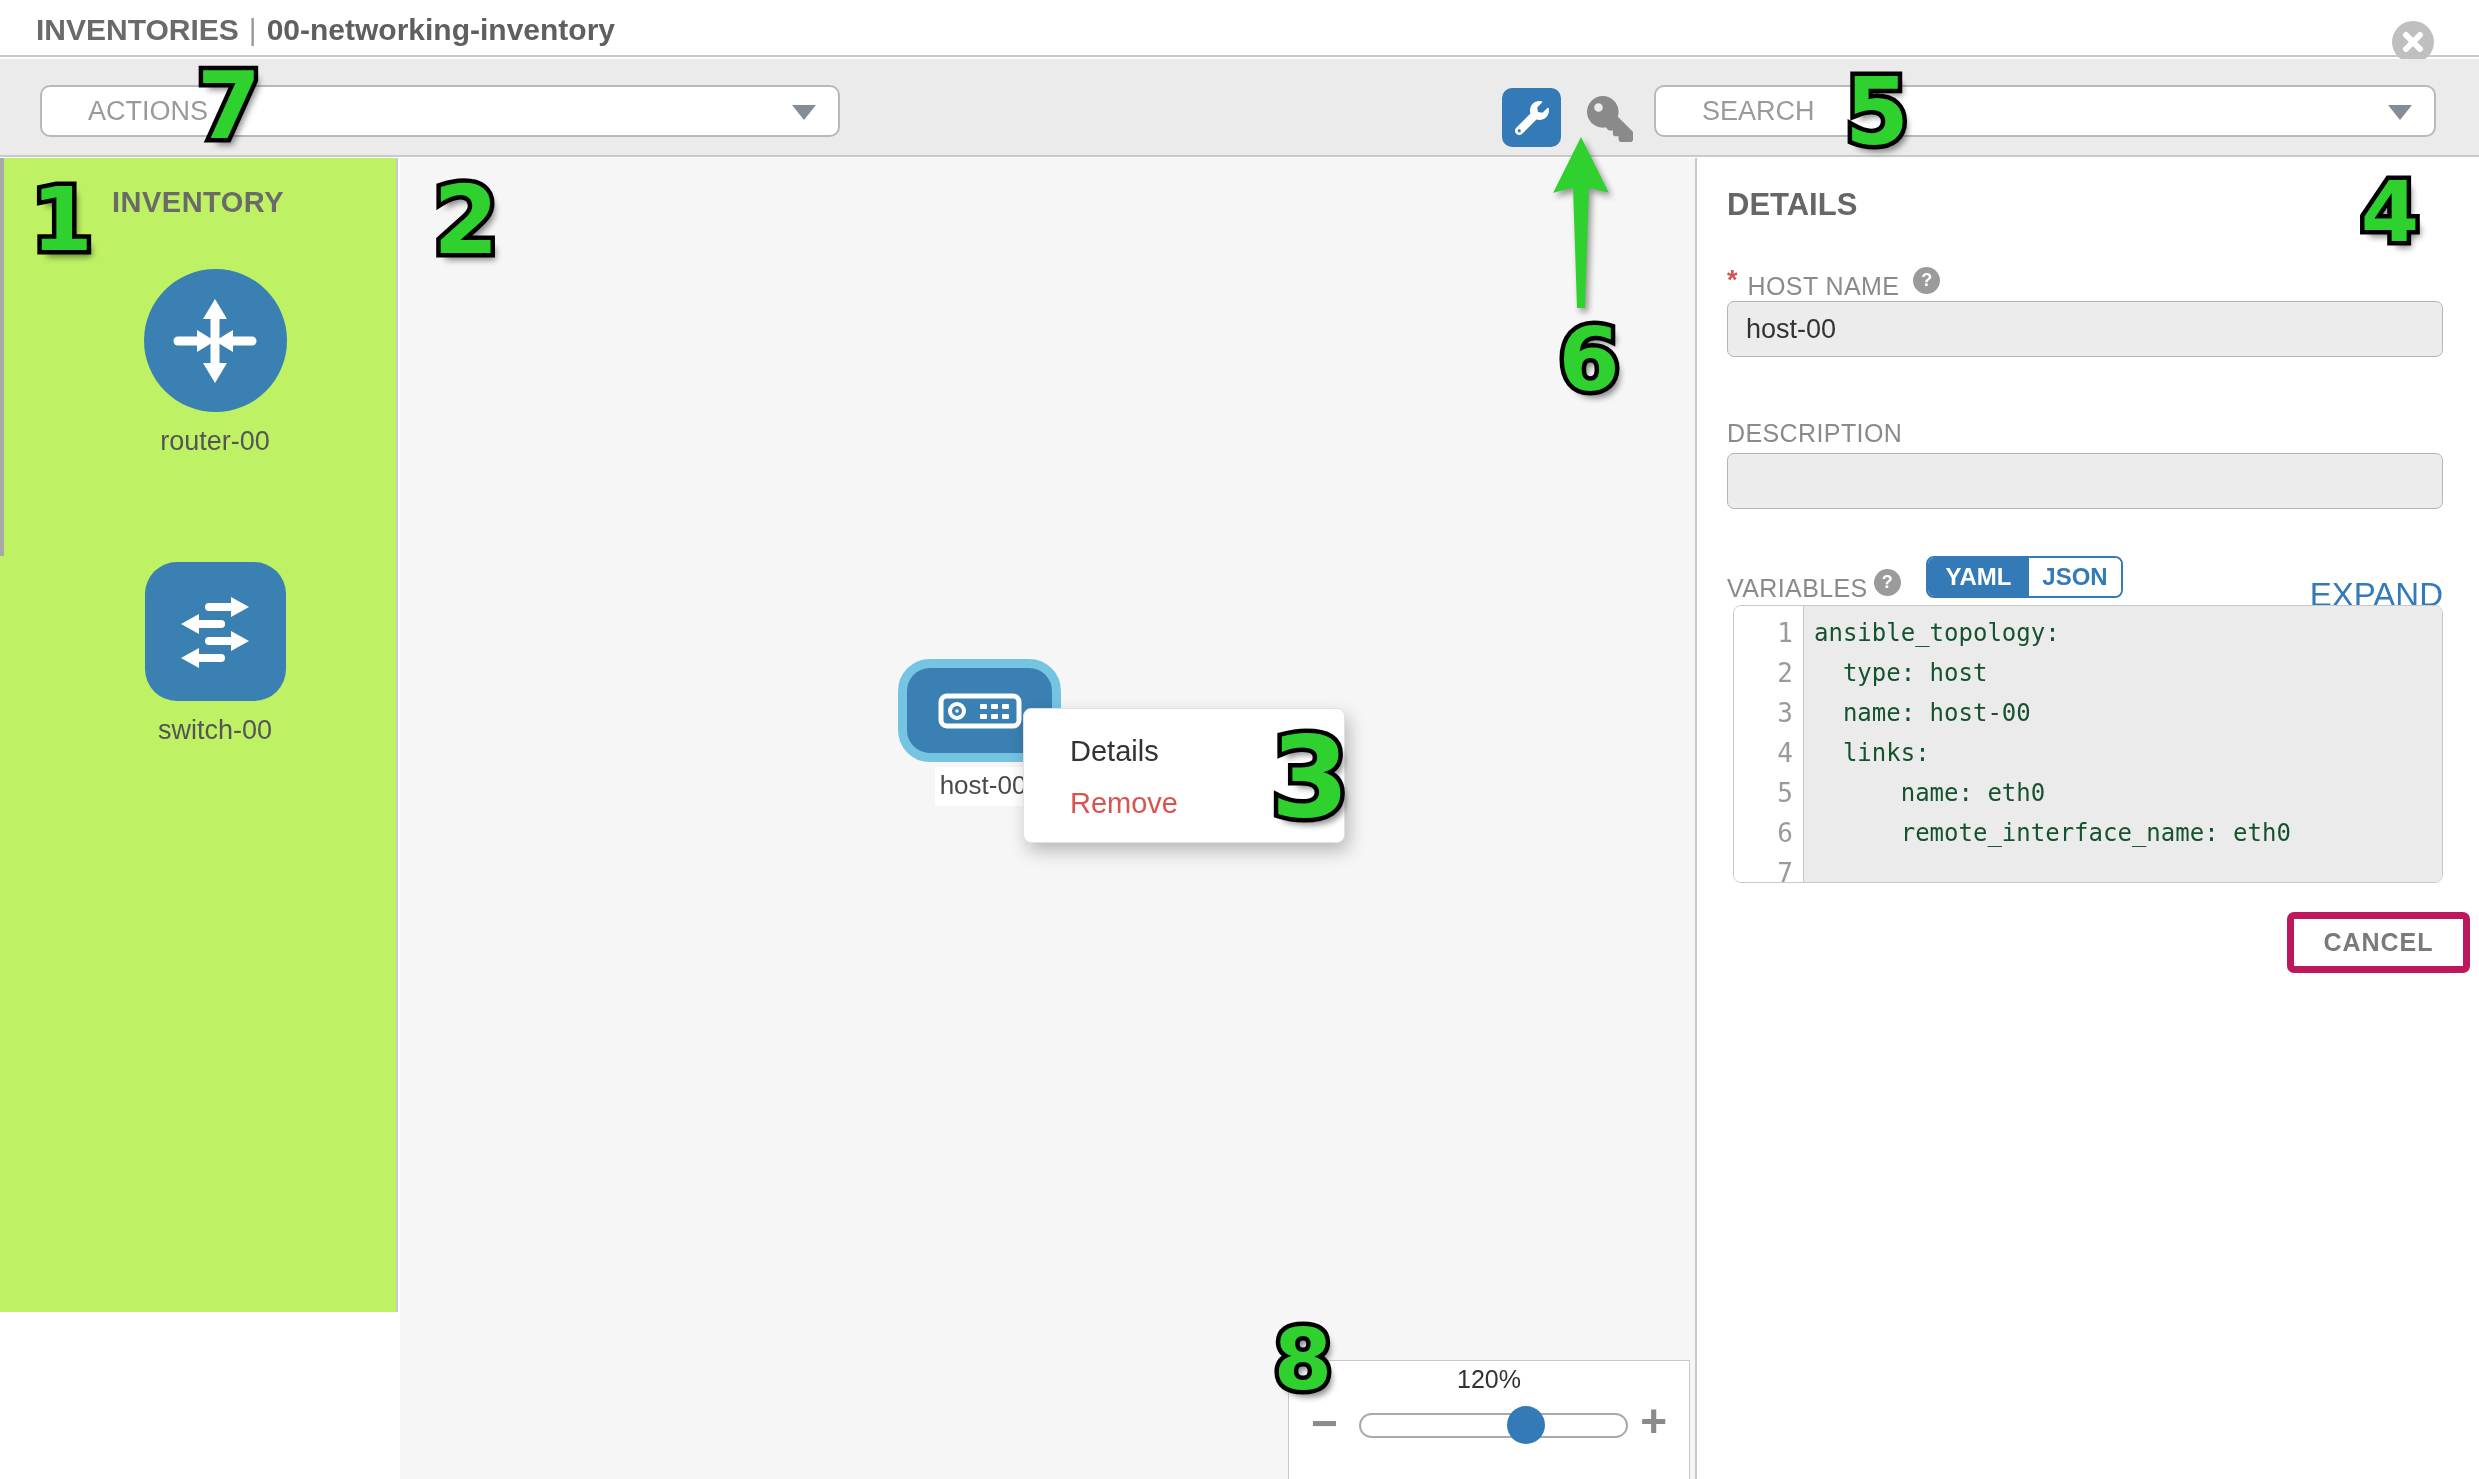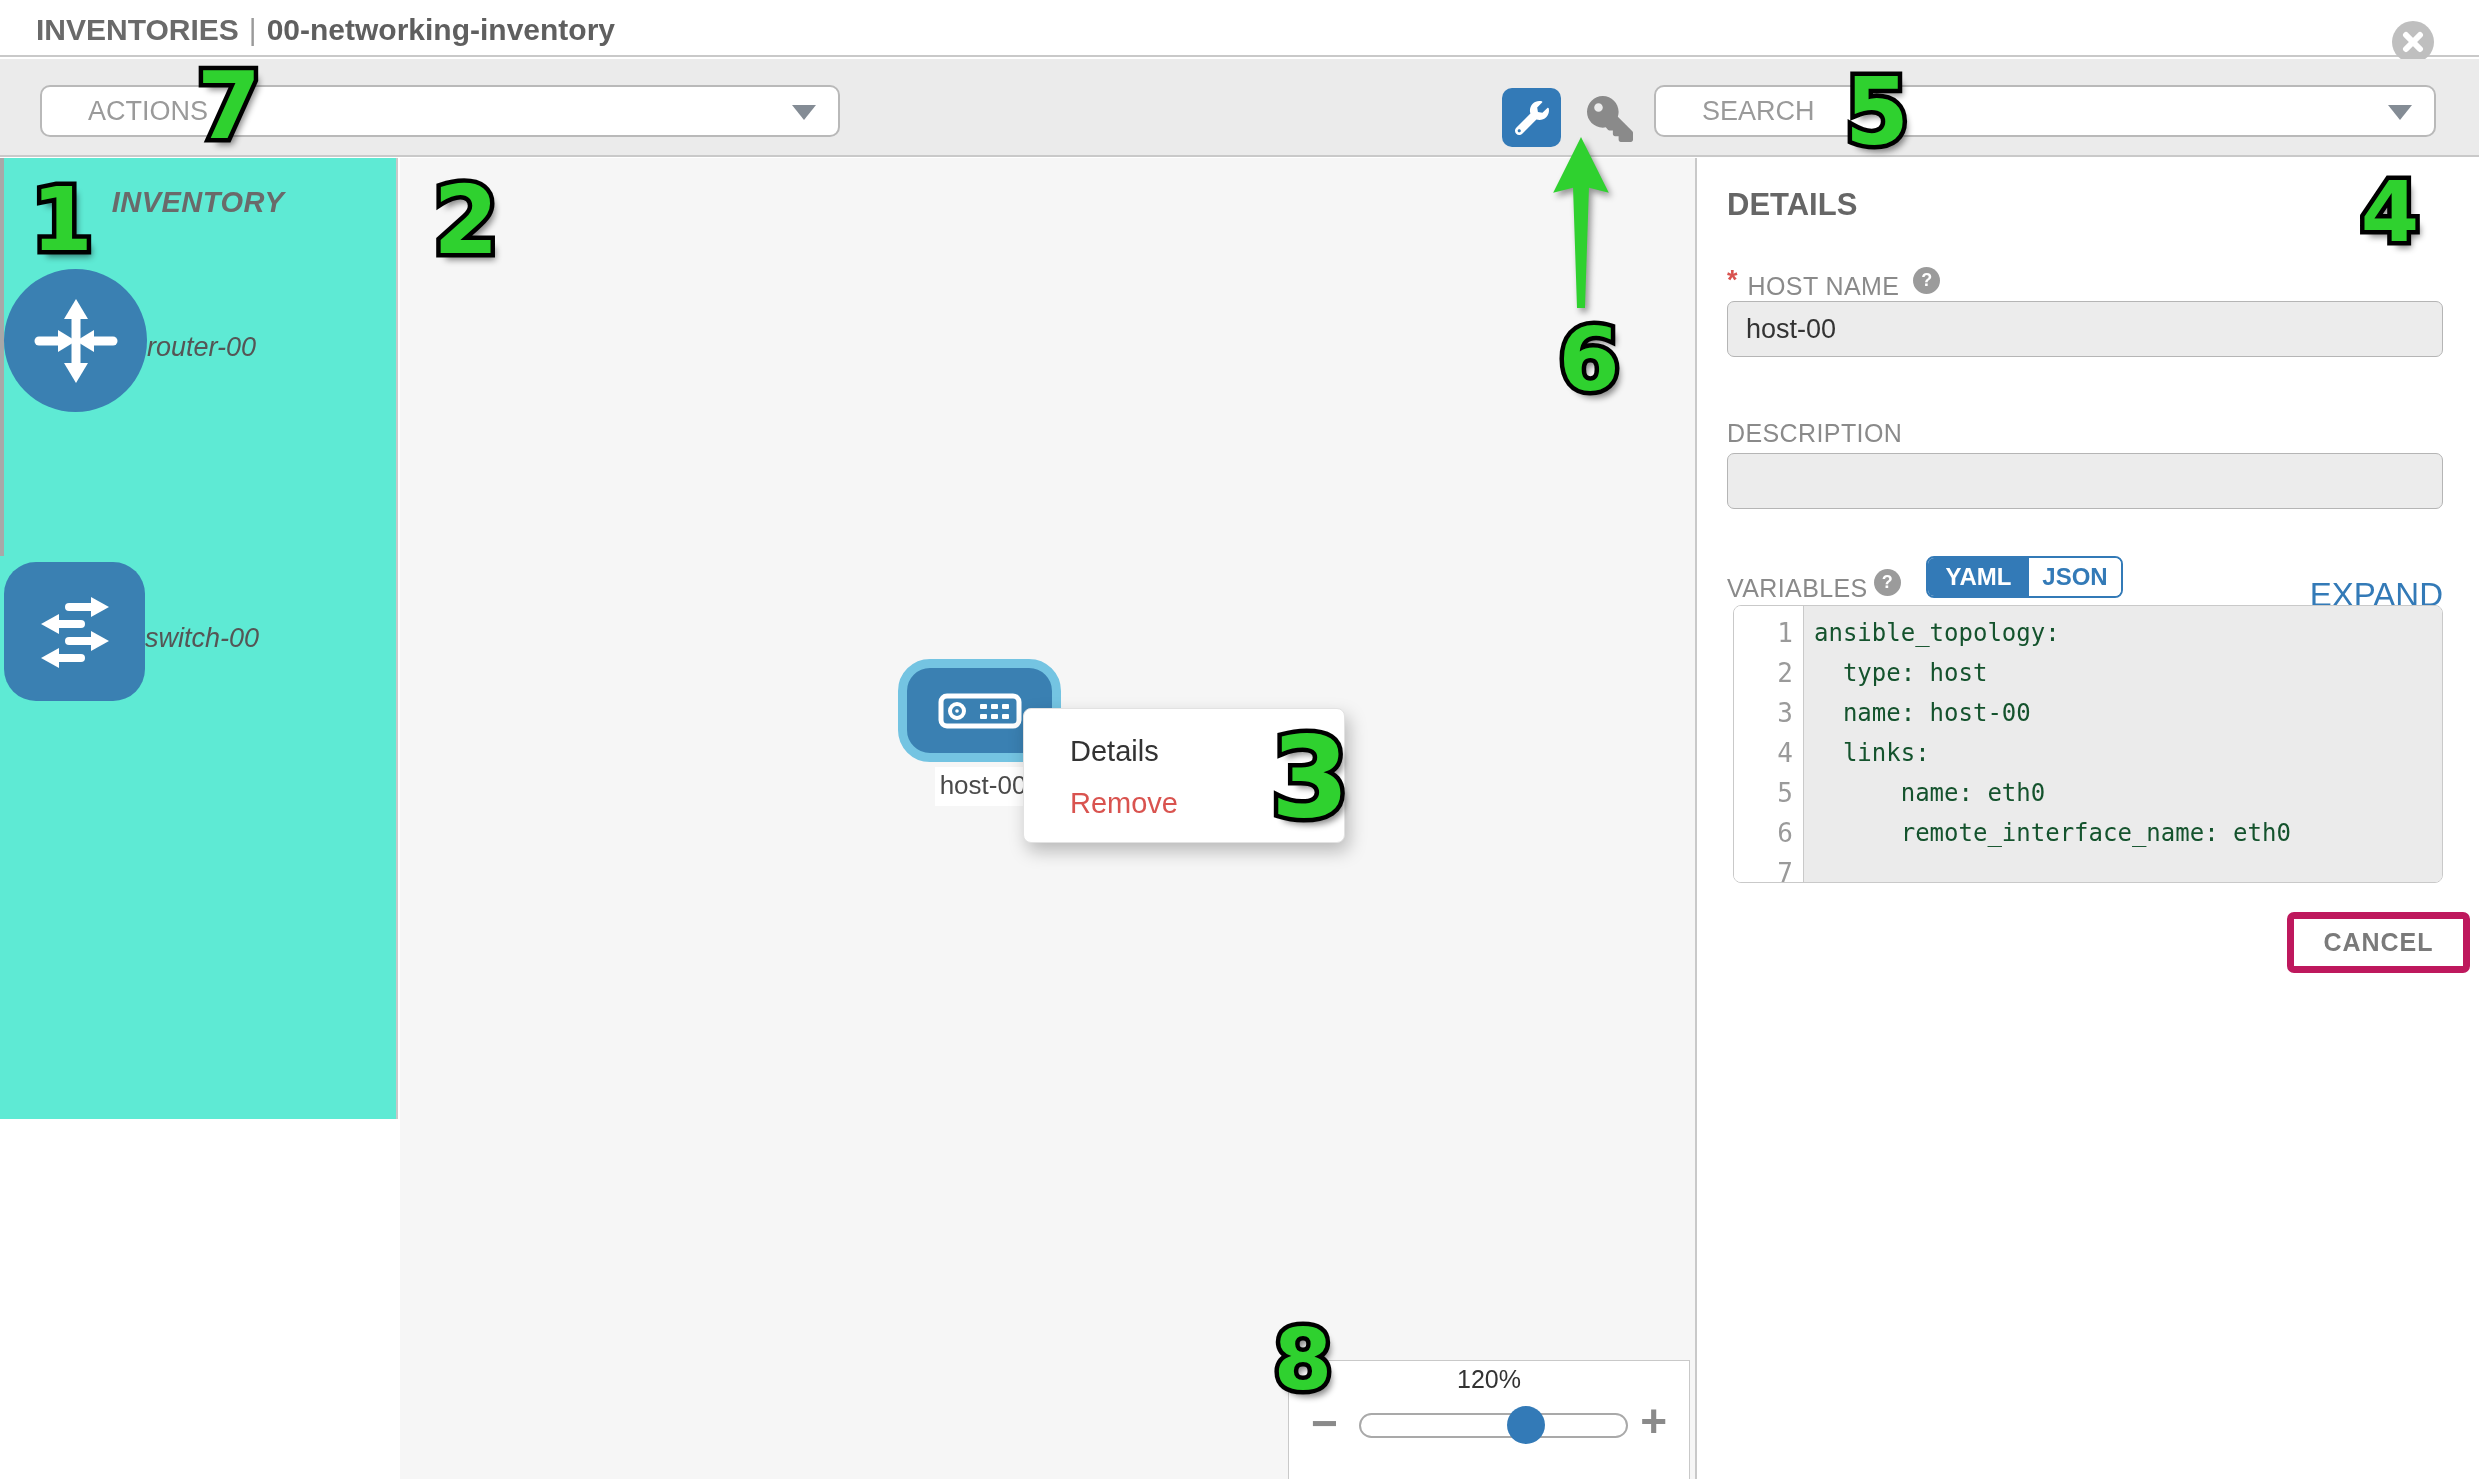--- a/index.html
+++ b/index.html
@@ -18,24 +18,24 @@
   #toolbar { position:absolute; left:0; top:59px; width:2480px; height:98px; background:#ebebeb; border-bottom:2px solid #c9c9c9; }
   .combo { position:absolute; top:26px; height:52px; background:#fff; border:2px solid #b9b9b9; border-radius:10px; display:flex; align-items:center;padding-left:22px; }
   .combo .combo-label { padding-left:24px; font-size:27px; color:#9a9a9a; }
   .caret { position:absolute; right:22px; top:50%; margin-top:-6px; width:0; height:0; border-left:12px solid transparent; border-right:12px solid transparent; border-top:15px solid #848c95; }
   #actions-combo { left:40px; width:800px; }
   #search-combo  { left:1654px; width:782px; }
   #wrench-btn { position:absolute; left:1502px; top:29px; width:59px; height:59px; background:#337ab7; border-radius:10px; display:flex; align-items:center; justify-content:center; cursor:pointer; }
   #key-btn { position:absolute; left:1584px; top:34px; width:52px; height:52px; display:flex; align-items:center; justify-content:center; cursor:pointer; }
 
   
-  #sidebar { position:absolute; left:0; top:158px; width:398px; height:961px; background:#5eead4; border-right:2px solid #c9c9c9;font-style:italic; }
+  #sidebar { position:absolute; left:0; top:158px; width:398px; height:1154px; background:#bef264; border-right:2px solid #c9c9c9; }
   #sidebar-scroll { position:absolute; left:0; top:0; width:4px; height:398px; background:#a8a8a8; }
   #inv-title { position:absolute; left:0; top:28px; width:100%; text-align:center; font-size:29px; font-weight:bold; color:#6a6a6a; letter-spacing:0.5px; }
-  .device { position:absolute; left:4px; width:100%; display:flex; align-items:center; cursor:pointer; }
+  .device { position:absolute; left:17px; width:100%; display:flex; flex-direction:column; align-items:center; cursor:pointer; }
   #device-router { top:111px; }
   #device-switch { top:404px; }
   .dev-circle { width:143px; height:143px; border-radius:50%; background:#3a80b2; display:flex; align-items:center; justify-content:center; }
   .dev-square { width:141px; height:139px; border-radius:32px; background:#3a80b2; display:flex; align-items:center; justify-content:center; }
   .dev-label { margin-top:14px; font-size:27px; color:#555; }
 
   
   #canvas { position:absolute; left:400px; top:158px; width:1297px; height:1321px; background:#f6f6f6; border-right:2px solid #c9c9c9; }
   #host-node { position:absolute; left:498px; top:501px; width:163px; height:103px; background:#3a80b2; border:9px solid #74c4e2; border-radius:32px; display:flex; align-items:center; justify-content:center; cursor:pointer; }
   #host-label { position:absolute; left:535px; top:609px; width:96px; background:#fff; text-align:center; font-size:26px; color:#4a4a4a; padding:3px 0 5px; }

